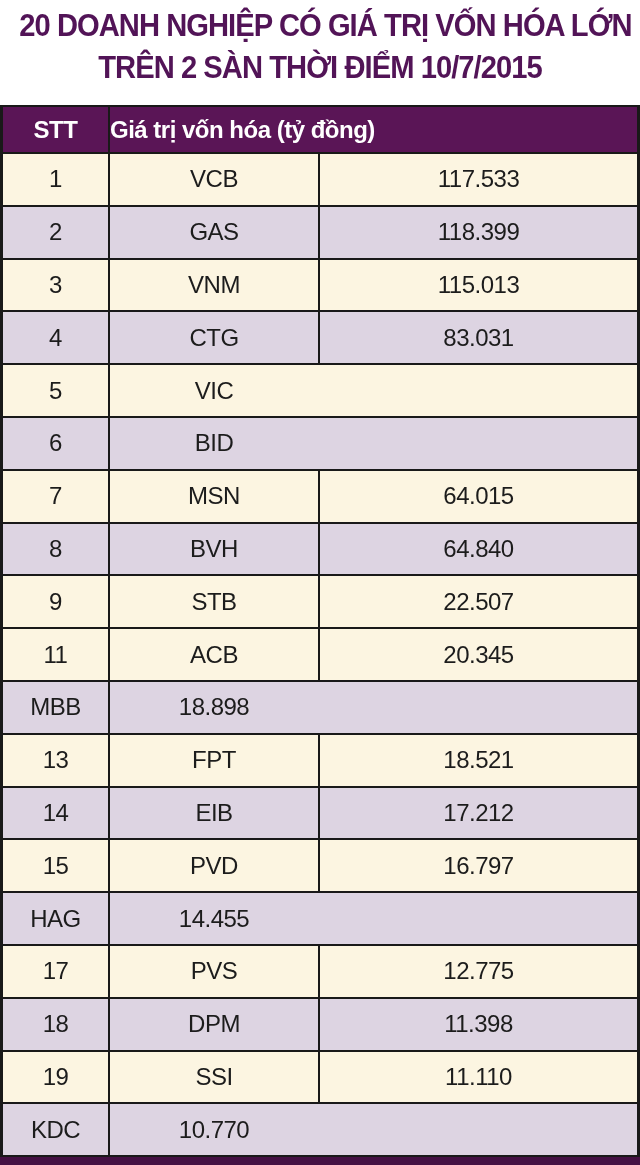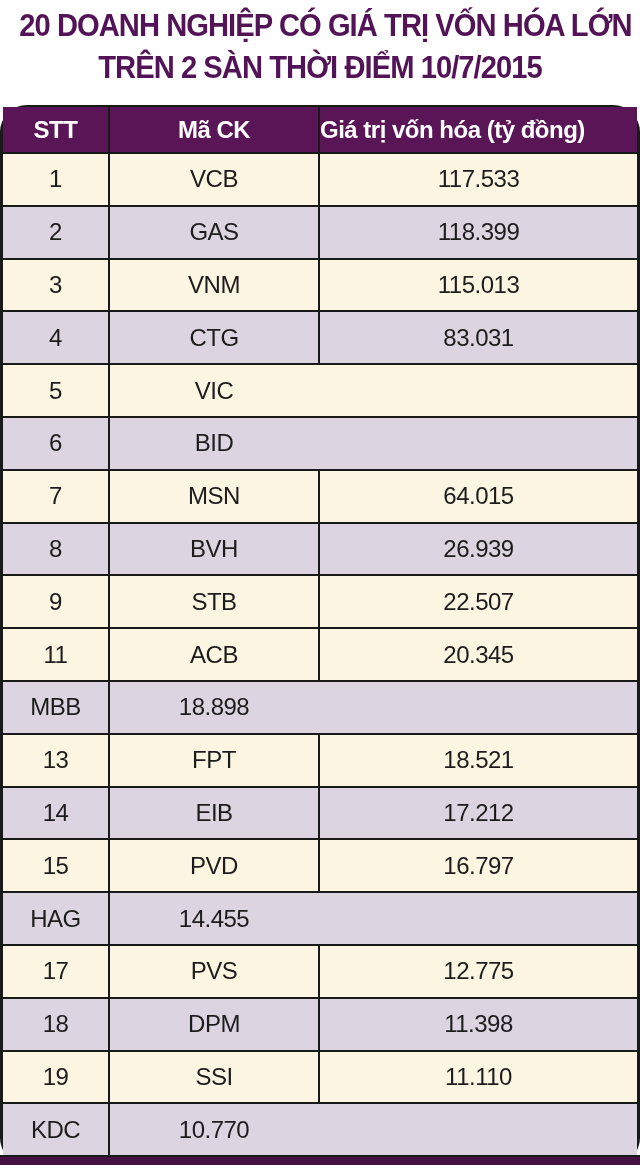--- a/index.html
+++ b/index.html
@@ -24,21 +24,20 @@
   .title-line{
     font-size:31px;line-height:42px;letter-spacing:-1px;white-space:nowrap;
     transform:scaleX(0.94);transform-origin:50% 50%;
   }
   .tbl{
     position:absolute;top:105px;left:0;right:0;bottom:0;
     display:flex;flex-direction:column;box-sizing:border-box;
     border-left:3px solid var(--border);
     border-right:3px solid var(--border);
     border-top:2px solid var(--border);
-    border-radius:27px;
   }
   .header-row{
     height:45px;flex:none;background:var(--header-bg);color:var(--header-text);
     display:grid;grid-template-columns:105px 210px 1fr;
   }
   .header-row .cell{
     font-weight:700;font-size:24px;letter-spacing:-0.5px;color:var(--header-text);
     border-left:2px solid var(--border);
     display:flex;align-items:center;justify-content:center;white-space:nowrap;
   }
@@ -64,21 +63,20 @@
 
 <div class="page">
   <div class="title">
     <div class="title-line">20 DOANH NGHIỆP CÓ GIÁ TRỊ VỐN HÓA LỚN NHẤT</div>
     <div class="title-line">TRÊN 2 SÀN THỜI ĐIỂM 10/7/2015</div>
   </div>
 
   <div class="tbl">
     <div class="header-row">
       <div class="cell stt-cell">STT</div>
-      <div class="cell code-cell">Mã CK</div>
       <div class="cell value-cell">Giá trị vốn hóa (tỷ đồng)</div>
     </div>
     <div class="tbody">
         <div class="row cream">
           <div class="cell stt-cell">1</div>
           <div class="cell code-cell">VCB</div>
           <div class="cell value-cell">117.533</div>
         </div>
         <div class="row lavender">
           <div class="cell stt-cell">2</div>
@@ -104,21 +102,21 @@
           <div class="cell code-cell">BID</div>
         </div>
         <div class="row cream">
           <div class="cell stt-cell">7</div>
           <div class="cell code-cell">MSN</div>
           <div class="cell value-cell">64.015</div>
         </div>
         <div class="row lavender">
           <div class="cell stt-cell">8</div>
           <div class="cell code-cell">BVH</div>
-          <div class="cell value-cell">26.939</div>
+          <div class="cell value-cell">64.840</div>
         </div>
         <div class="row cream">
           <div class="cell stt-cell">9</div>
           <div class="cell code-cell">STB</div>
           <div class="cell value-cell">22.507</div>
         </div>
         <div class="row cream">
           <div class="cell stt-cell">11</div>
           <div class="cell code-cell">ACB</div>
           <div class="cell value-cell">20.345</div>

